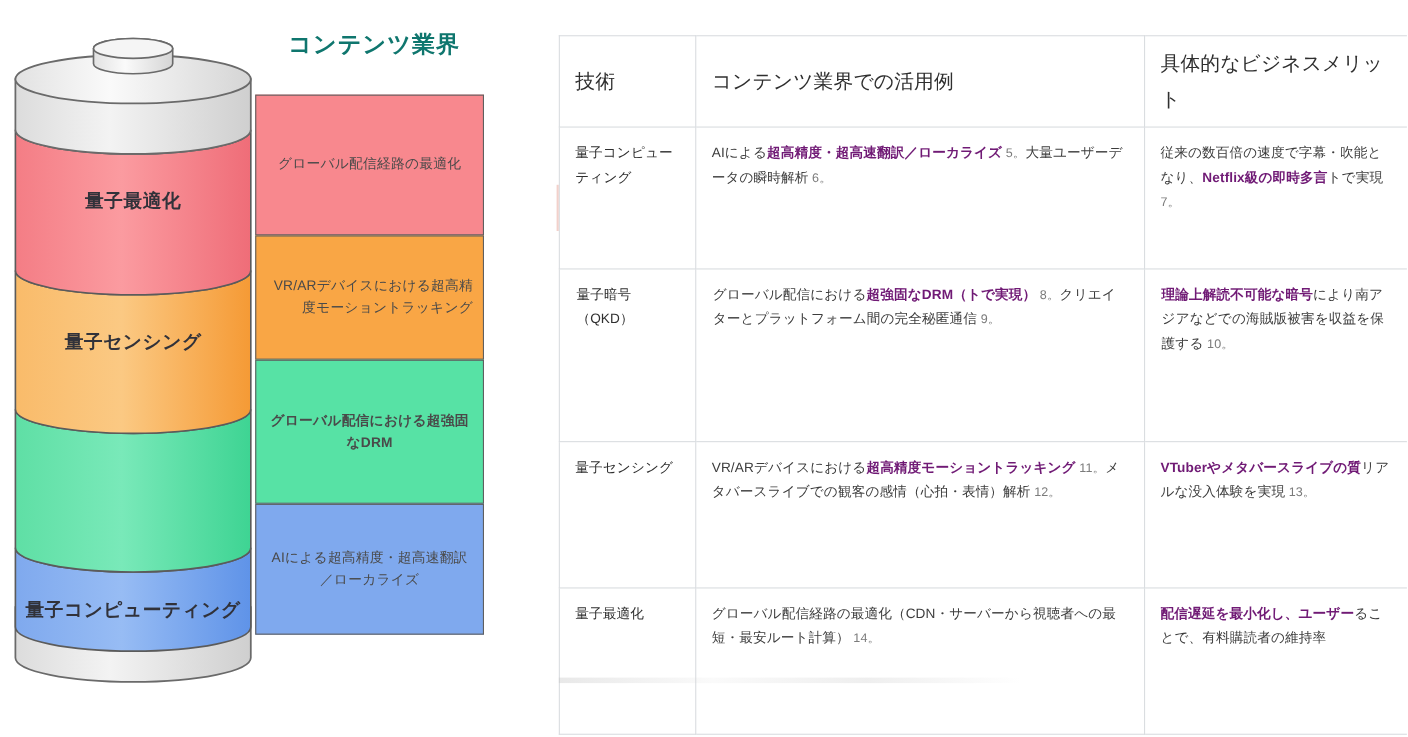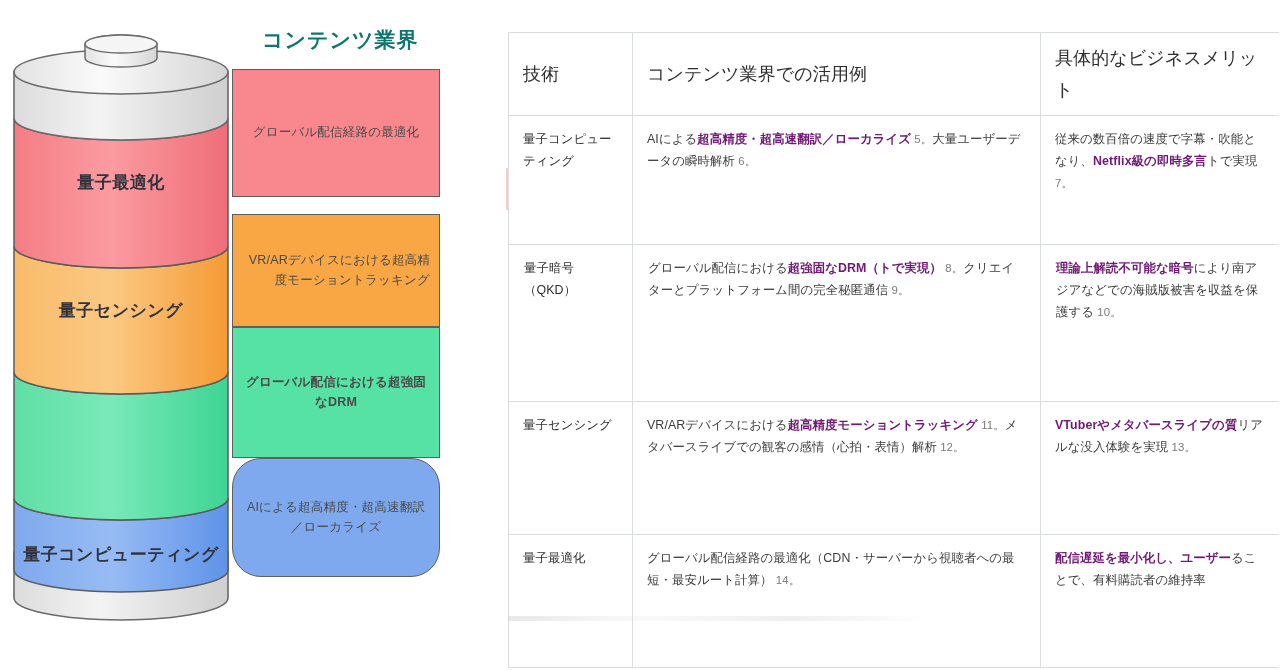--- a/index.html
+++ b/index.html
@@ -57,24 +57,24 @@
     box-sizing:border-box;
     border:1.3px solid #5f5f5f;
     display:flex;align-items:center;justify-content:center;
     text-align:center;
     font-size:12.5px;
     line-height:1.55;
     color:#4a4a4a;
     padding:4px 9px;
     letter-spacing:.2px;
   }
-  .co-opt   {top:69px; height:128px; background:#f8888e;}
+  .co-opt   {top:86px; height:128px; background:#f8888e;}
   .co-sense {top:214px;height:113px; background:#f9a645;text-align:right;}
   .co-crypt {top:327px;height:131px; background:#57e2a5;font-weight:bold;}
-  .co-qc    {top:458px;height:119px; background:#7fa9ee;border-radius:29px;}
+  .co-qc    {top:458px;height:119px; background:#7fa9ee;}
 
   
   #table-wrap{
     position:absolute;
     left:508px;top:32px;
     width:740px;height:582px;
   }
   table.grid{
     border-collapse:collapse;
     width:772px;           

